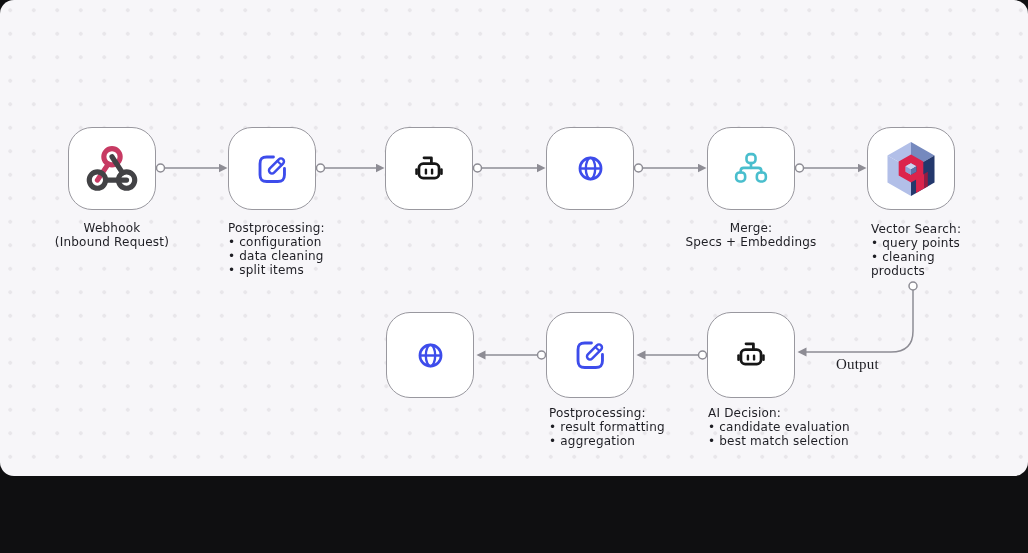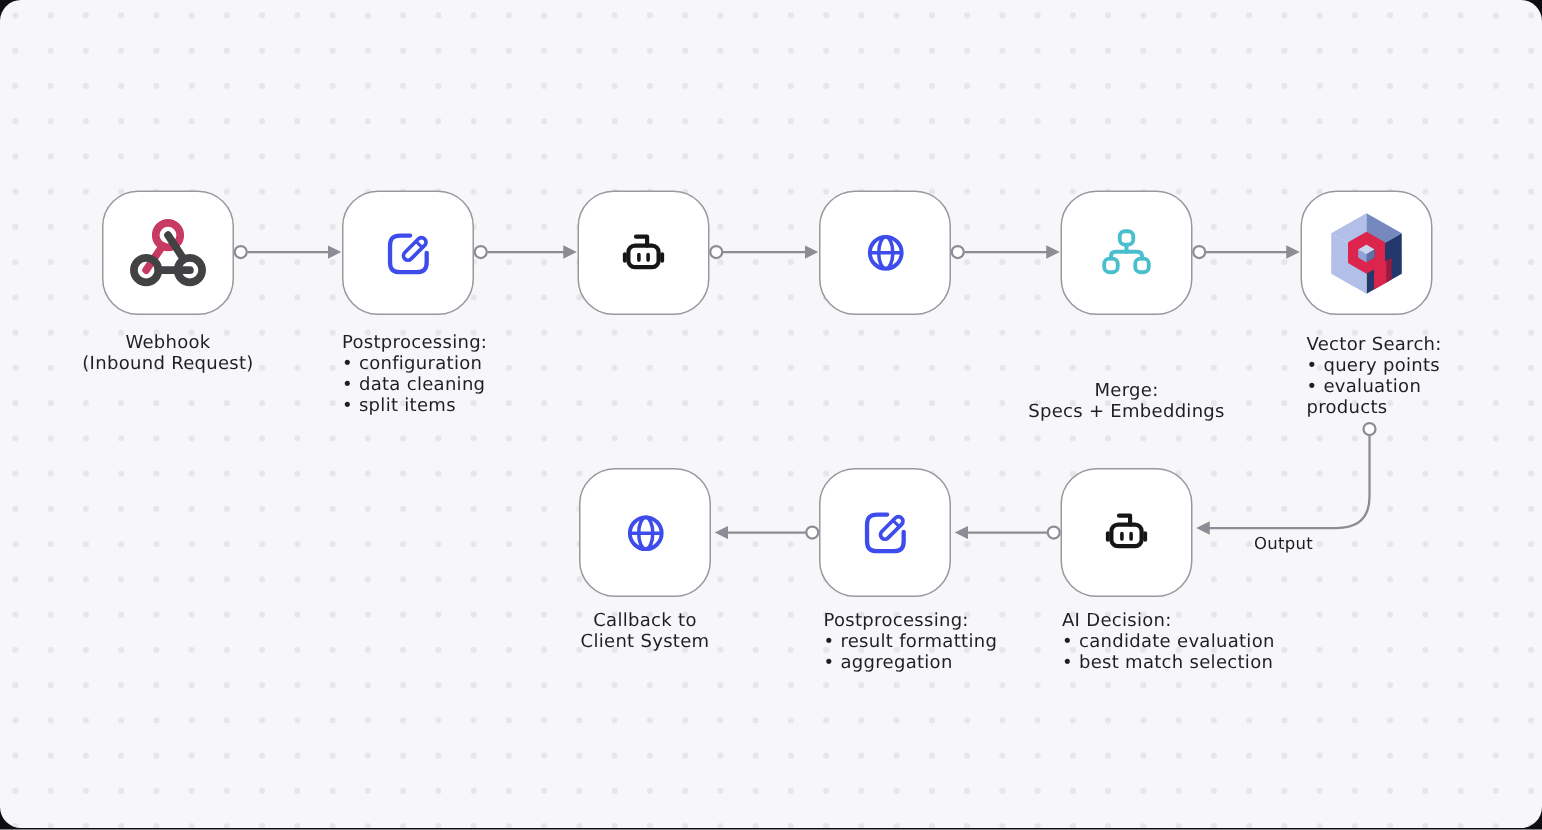--- a/index.html
+++ b/index.html
@@ -1,37 +1,37 @@
 <!DOCTYPE html>
 <html><head>
 <meta charset="utf-8">
 <style>
   html,body{margin:0;padding:0;background:#0f0f11;}
   body{font-family:"DejaVu Sans", sans-serif;}
   .canvas{
-    position:relative;width:1028px;height:552px;border-radius:14px;overflow:hidden;
+    position:relative;width:1028px;height:476px;border-radius:14px;overflow:hidden;
     background-color:#f7f6f9;
     background-image:radial-gradient(circle,#e8e6ea 1.9px,transparent 2.1px);
     background-size:23.5px 23.5px;background-position:-1.5px -1.5px;
   }
   .wires{position:absolute;left:0;top:0;z-index:1;}
   .node{
     position:absolute;z-index:2;width:88px;background:#ffffff;
     border:1px solid #99989f;border-radius:24px;
     display:flex;align-items:center;justify-content:center;box-sizing:border-box;
   }
   .row1{top:127px;height:83px;}
   .row2{top:312px;height:86px;}
   .label{
     position:absolute;z-index:2;font-size:12px;line-height:14px;color:#1e1e24;
     letter-spacing:0.2px;white-space:nowrap;
   }
   .center{text-align:center;}
   .wire-label{
-    position:absolute;z-index:2;font-size:11px;color:#1e1e24;letter-spacing:0.2px;
+    position:absolute;z-index:2;font-size:15px;color:#1e1e24;letter-spacing:0.2px;font-family:Liberation Serif, serif;
   }
   .ic{display:flex;align-items:center;justify-content:center;}
 </style>
 </head>
 <body>
 
 <div class="canvas">
 
   <svg class="wires" width="1028" height="553">
     <defs>
@@ -181,36 +181,32 @@
 
   <div class="label" style="left:228px;top:221px;">
     <div>Postprocessing:</div>
     <div>• configuration</div>
     <div>• data cleaning</div>
     <div>• split items</div>
   </div>
 
 
 
-  <div class="label center" style="left:681px;top:221px;width:140px;margin-top:32px;">
+  <div class="label center" style="left:681px;top:221px;width:140px;">
     <div>Merge:</div>
     <div>Specs + Embeddings</div>
   </div>
 
   <div class="label" style="left:871px;top:222px;">
     <div>Vector Search:</div>
     <div>• query points</div>
-    <div>• evaluation</div>
+    <div>• cleaning</div>
     <div>products</div>
   </div>
 
-  <div class="label center" style="left:360px;top:406px;width:140px;">
-    <div>Callback to</div>
-    <div>Client System</div>
-  </div>
 
   <div class="label" style="left:549px;top:406px;">
     <div>Postprocessing:</div>
     <div>• result formatting</div>
     <div>• aggregation</div>
   </div>
 
   <div class="label" style="left:708px;top:406px;">
     <div>AI Decision:</div>
     <div>• candidate evaluation</div>

